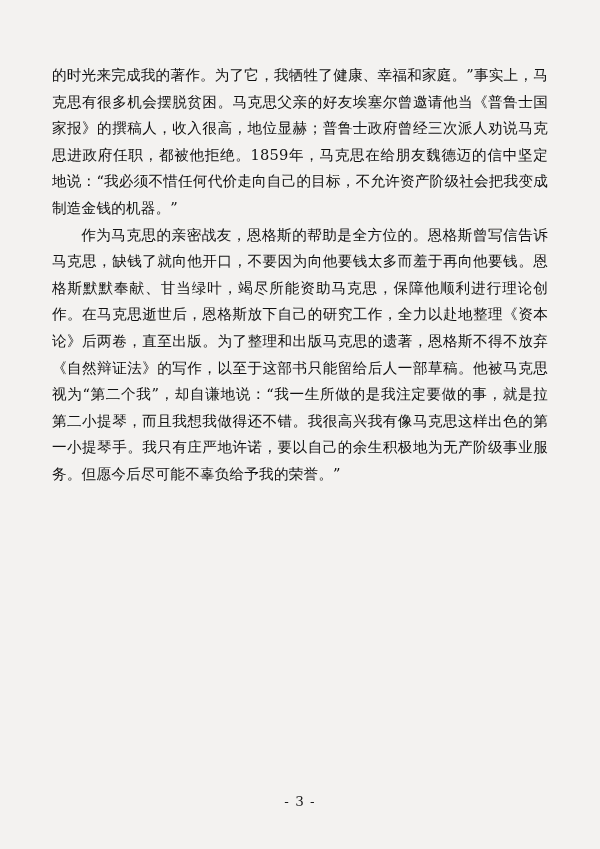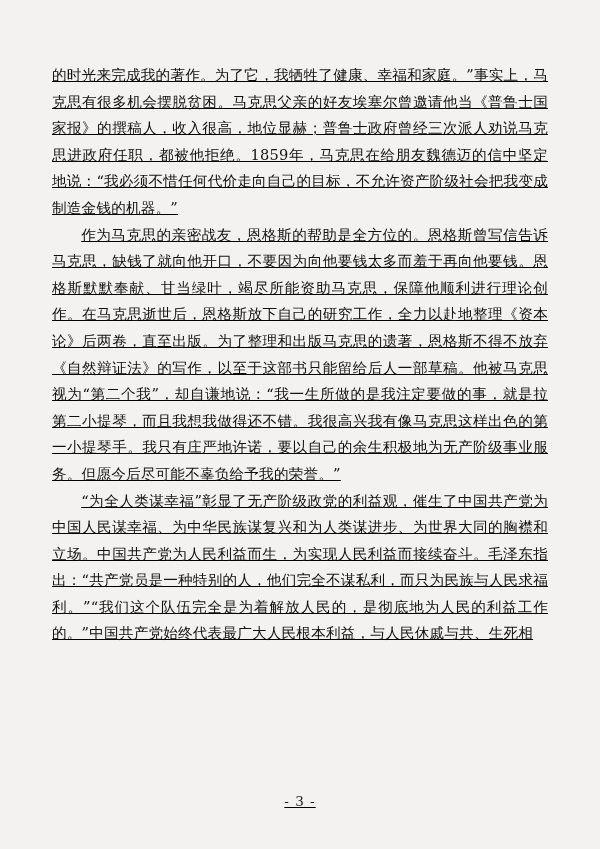--- a/index.html
+++ b/index.html
@@ -14,21 +14,20 @@
   }
   .page {
     position: relative;
     width: 600px;
     height: 849px;
     background: #f3f2f0;
     box-sizing: border-box;
     padding: 62px 52px 40px 52px;
     display: flex;
     flex-direction: column;
-    text-decoration: underline;
   }
   .page-body {
     flex: 1 1 auto;
   }
   .para {
     font-size: 14.6px;
     line-height: 26.6px;
     color: #111111;
     text-align: justify;
     text-justify: inter-ideograph;
@@ -48,16 +47,15 @@
     font-family: "DejaVu Serif", "Liberation Serif", serif;
   }
 </style>
 </head>
 <body>
 
 <div class="page">
   <div class="page-body">
     <p class="para">的时光来完成我的著作。为了它，我牺牲了健康、幸福和家庭。”事实上，马克思有很多机会摆脱贫困。马克思父亲的好友埃塞尔曾邀请他当《普鲁士国家报》的撰稿人，收入很高，地位显赫；普鲁士政府曾经三次派人劝说马克思进政府任职，都被他拒绝。1859年，马克思在给朋友魏德迈的信中坚定地说：“我必须不惜任何代价走向自己的目标，不允许资产阶级社会把我变成制造金钱的机器。”</p>
     <p class="para indent">作为马克思的亲密战友，恩格斯的帮助是全方位的。恩格斯曾写信告诉马克思，缺钱了就向他开口，不要因为向他要钱太多而羞于再向他要钱。恩格斯默默奉献、甘当绿叶，竭尽所能资助马克思，保障他顺利进行理论创作。在马克思逝世后，恩格斯放下自己的研究工作，全力以赴地整理《资本论》后两卷，直至出版。为了整理和出版马克思的遗著，恩格斯不得不放弃《自然辩证法》的写作，以至于这部书只能留给后人一部草稿。他被马克思视为“第二个我”，却自谦地说：“我一生所做的是我注定要做的事，就是拉第二小提琴，而且我想我做得还不错。我很高兴我有像马克思这样出色的第一小提琴手。我只有庄严地许诺，要以自己的余生积极地为无产阶级事业服务。但愿今后尽可能不辜负给予我的荣誉。”</p>
-    <p class="para indent">“为全人类谋幸福”彰显了无产阶级政党的利益观，催生了中国共产党为中国人民谋幸福、为中华民族谋复兴和为人类谋进步、为世界大同的胸襟和立场。中国共产党为人民利益而生，为实现人民利益而接续奋斗。毛泽东指出：“共产党员是一种特别的人，他们完全不谋私利，而只为民族与人民求福利。”“我们这个队伍完全是为着解放人民的，是彻底地为人民的利益工作的。”中国共产党始终代表最广大人民根本利益，与人民休戚与共、生死相</p>
   </div>
   <div class="footer">- 3 -</div>
 </div>
 
 </body></html>

